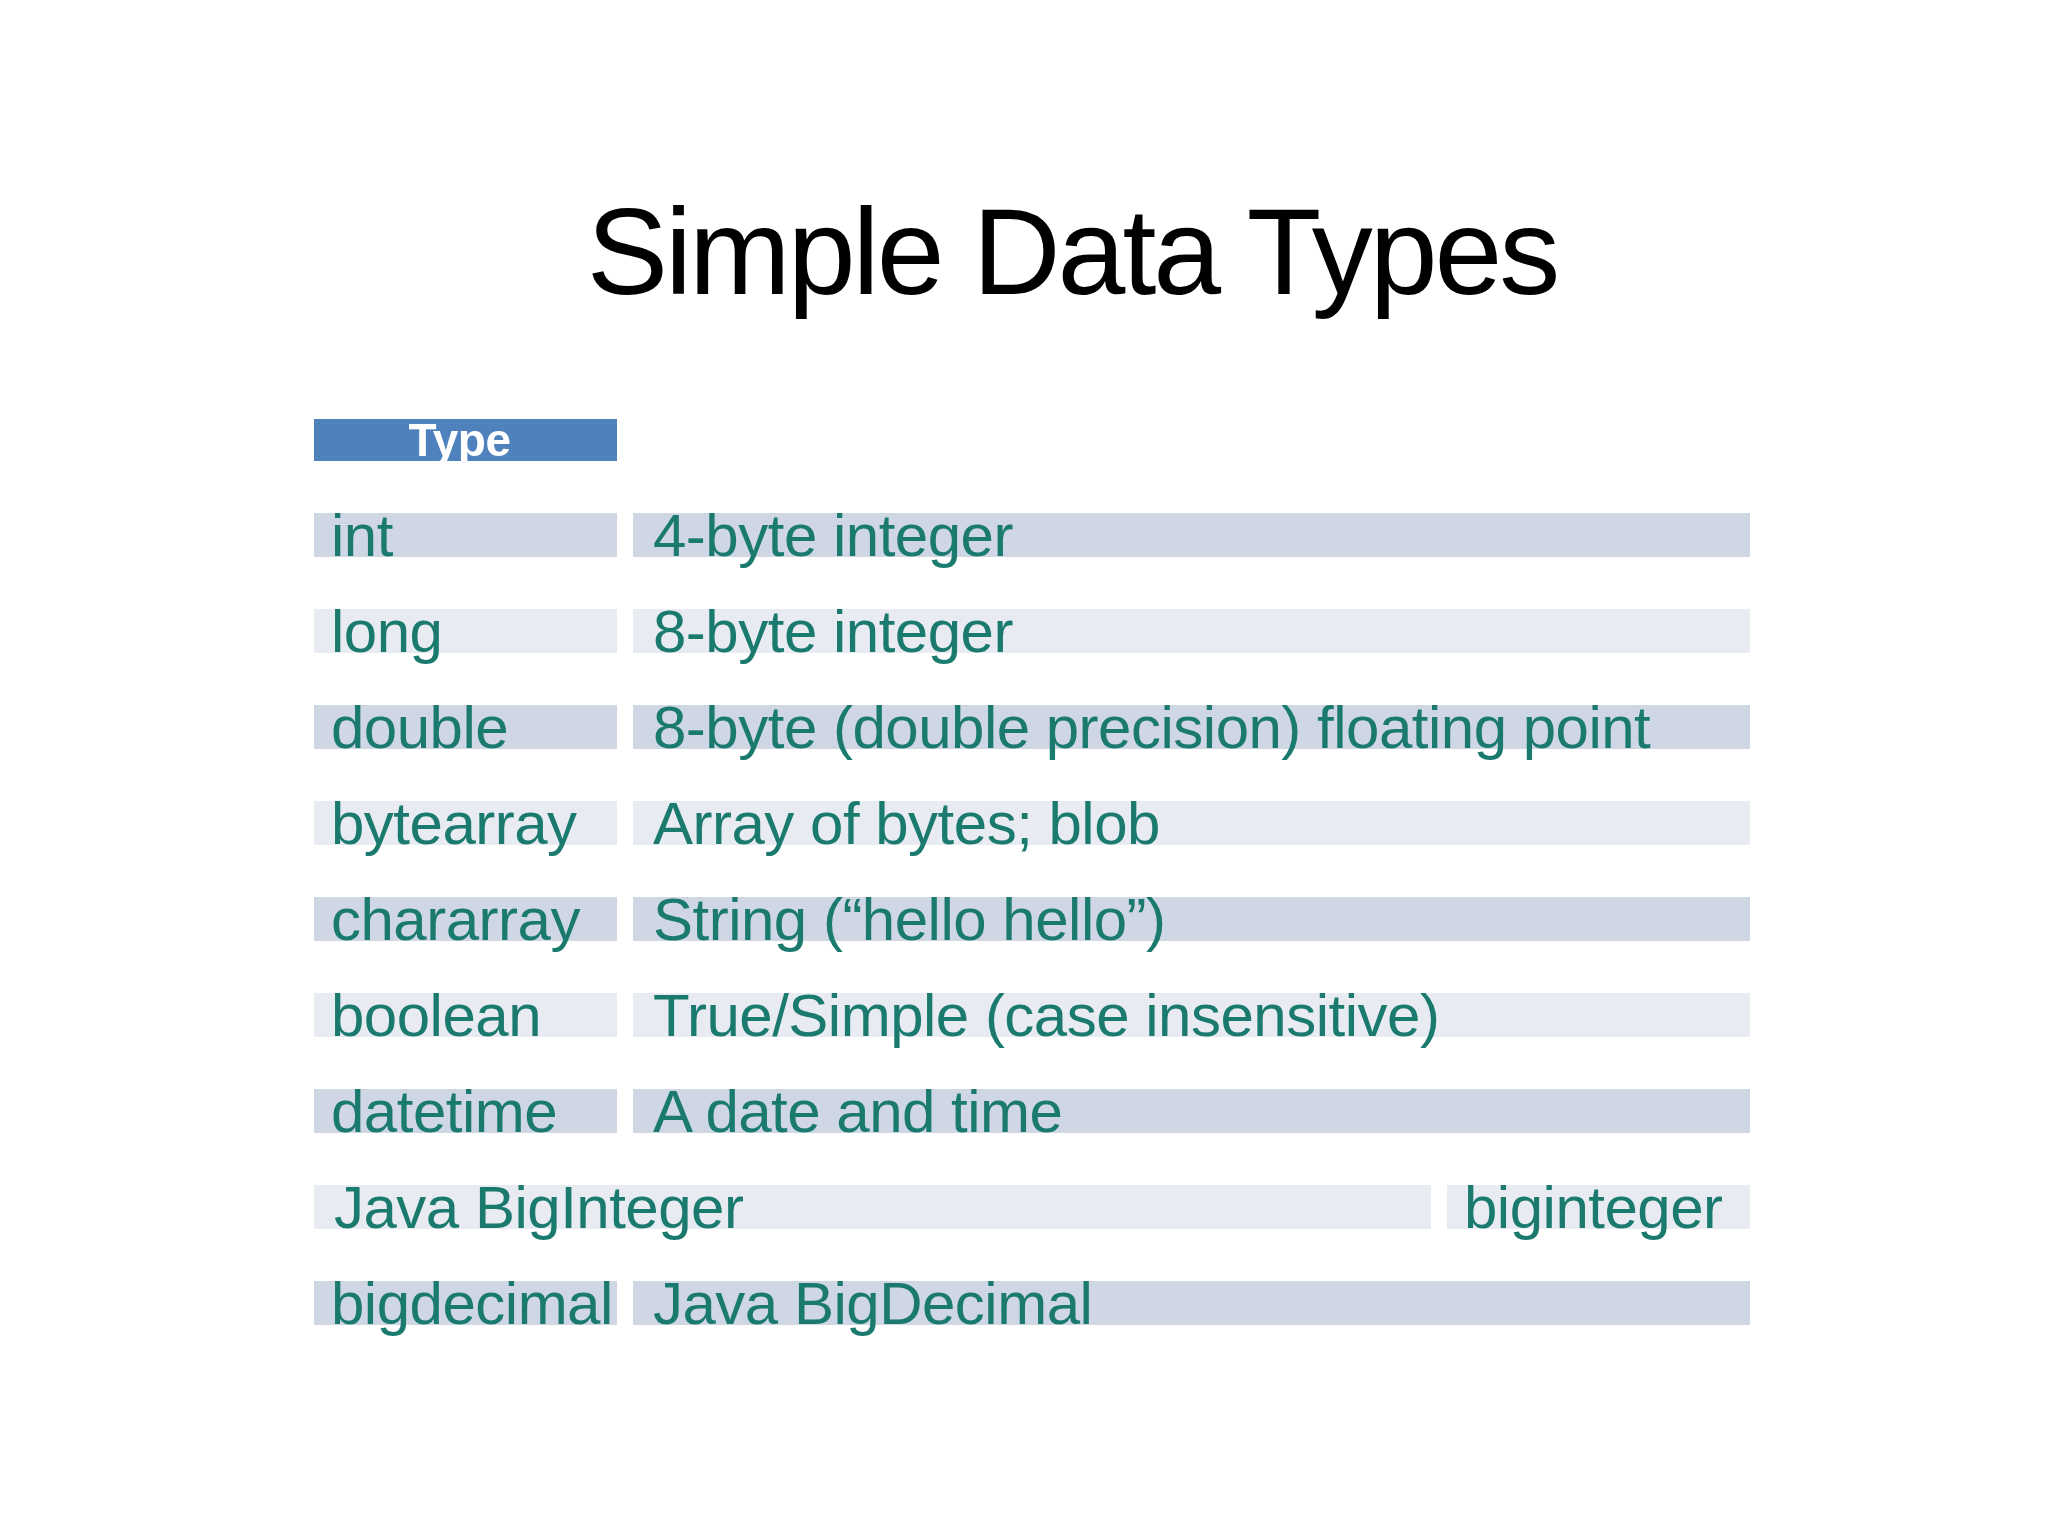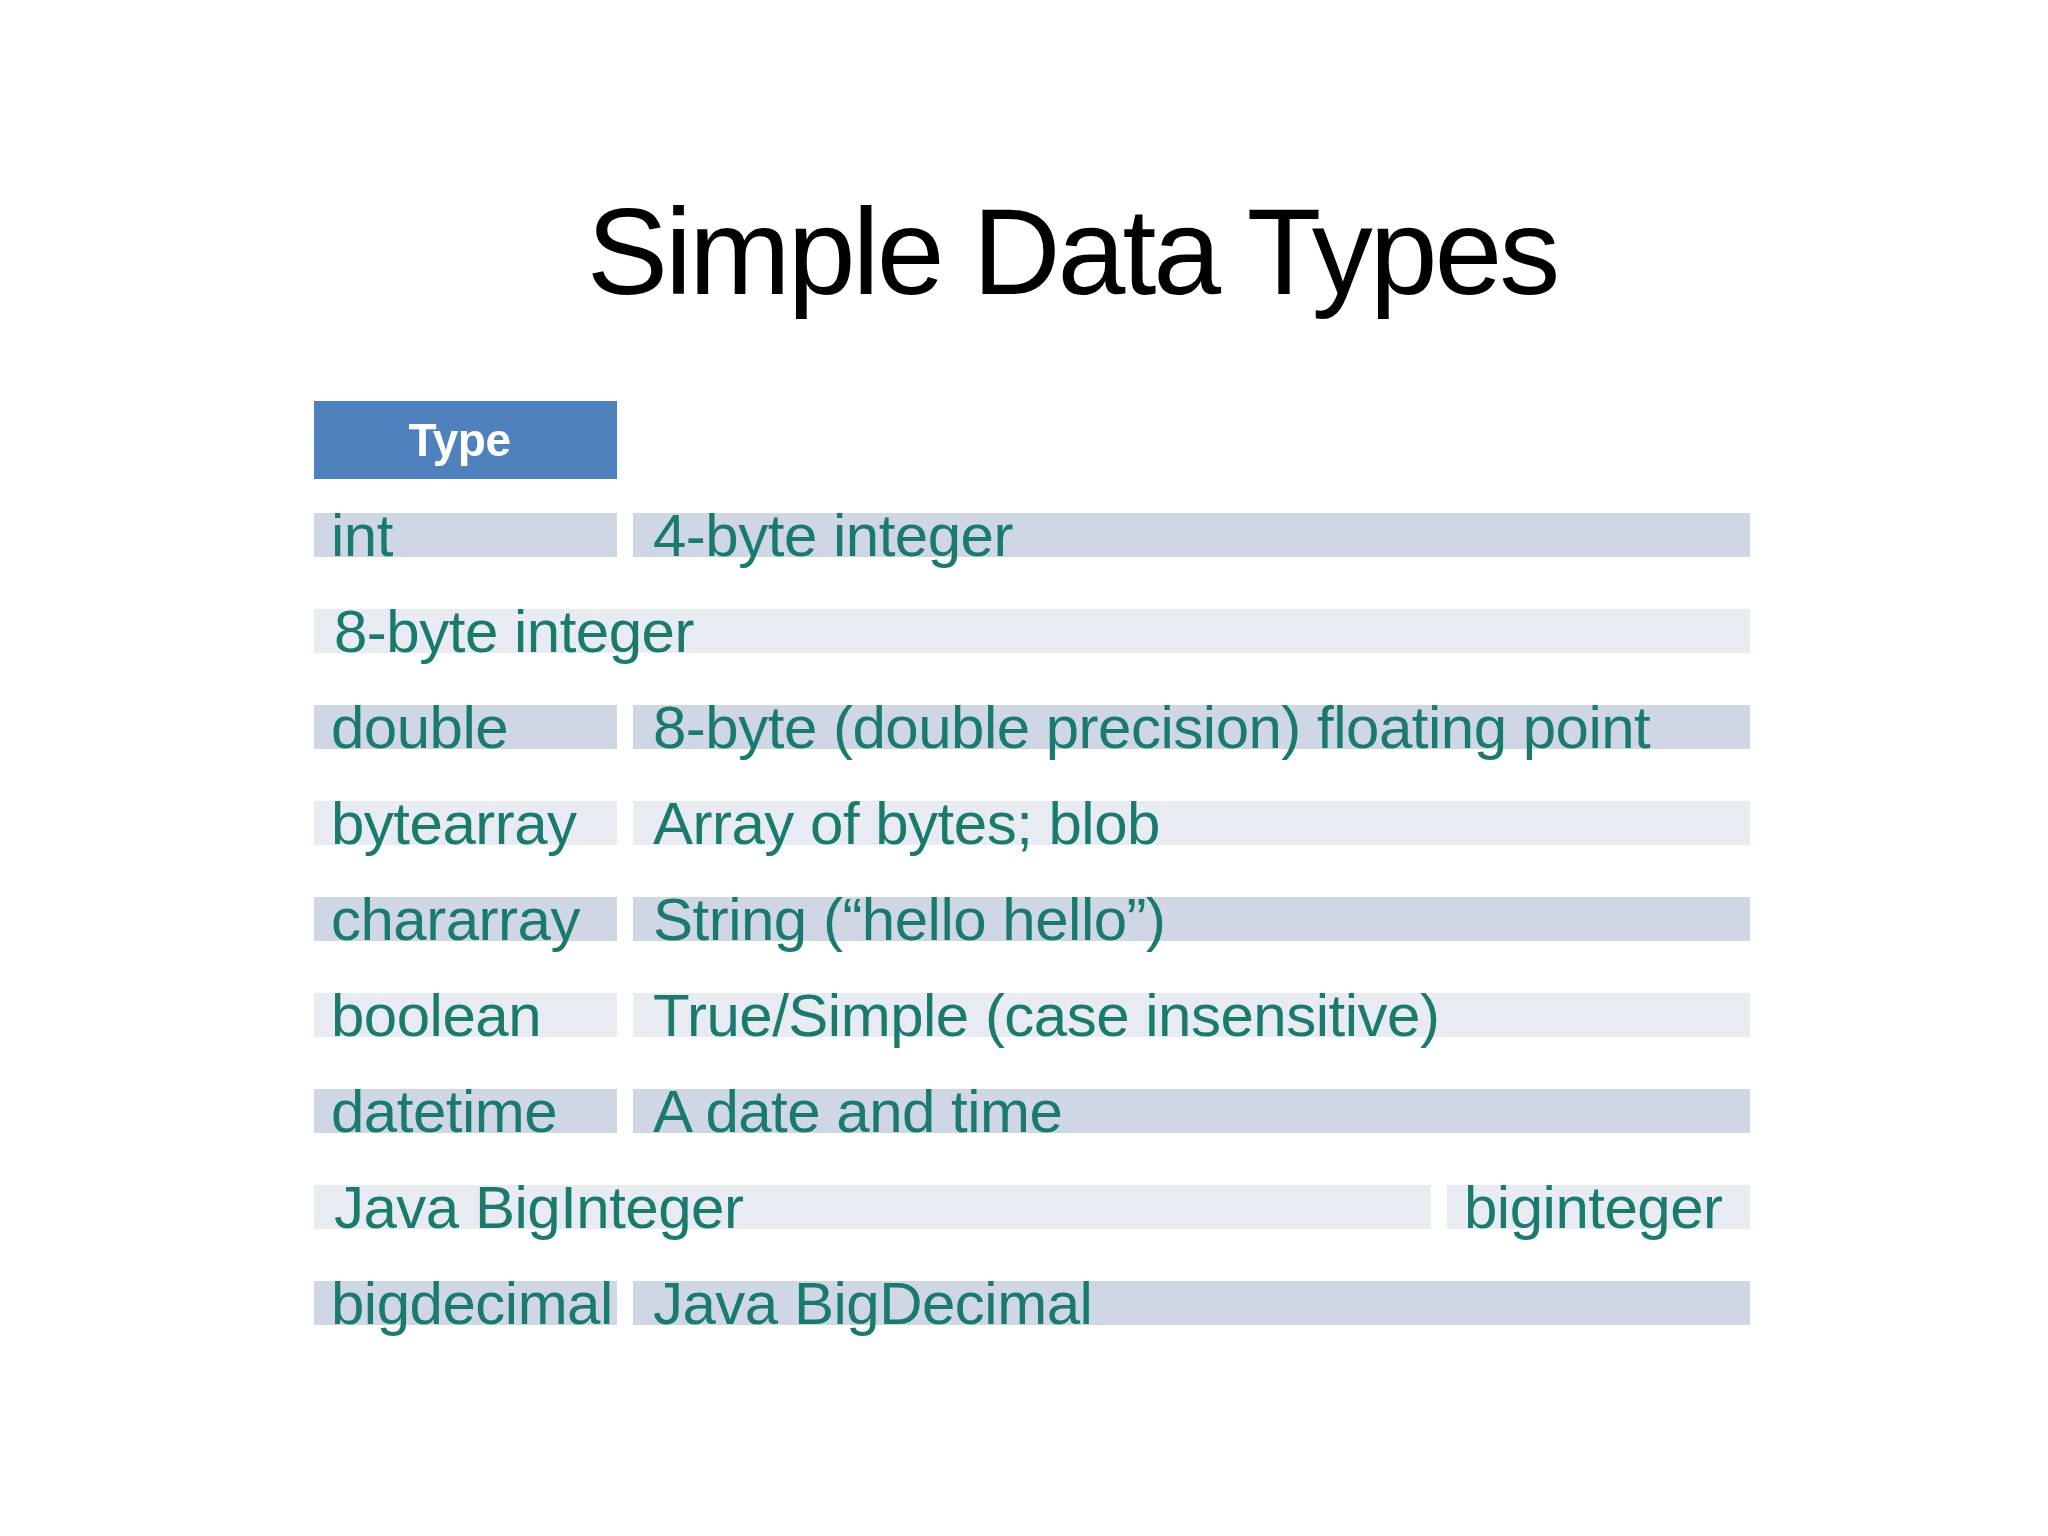--- a/index.html
+++ b/index.html
@@ -47,21 +47,20 @@
     gap: 4px;
   }
   .t-row {
     display: flex;
     flex-direction: row;
     gap: 4px;
     height: 80px;
   }
   .t-row.header {
     height: 78px;
-    align-items: center;
   }
   .cell {
     display: flex;
     align-items: center;
     font-size: 60px;
     letter-spacing: -0.5px;
     color: var(--cell-text);
   }
   .cell.col-type  { width: 303px; padding-left: 17px; }
   .cell.col-desc  { flex: 1; padding-left: 20px; }
@@ -88,20 +87,21 @@
     <div class="t-row header">
       <div class="cell col-type">Type</div>
     </div>
 
     <div class="t-row data">
       <div class="cell col-type">int</div>
       <div class="cell col-desc">4-byte integer</div>
     </div>
 
     <div class="t-row data">
+      <div class="cell col-type">long</div>
       <div class="cell col-desc">8-byte integer</div>
     </div>
 
 
     <div class="t-row data">
       <div class="cell col-type">double</div>
       <div class="cell col-desc">8-byte (double precision) floating point</div>
     </div>
 
     <div class="t-row data">

